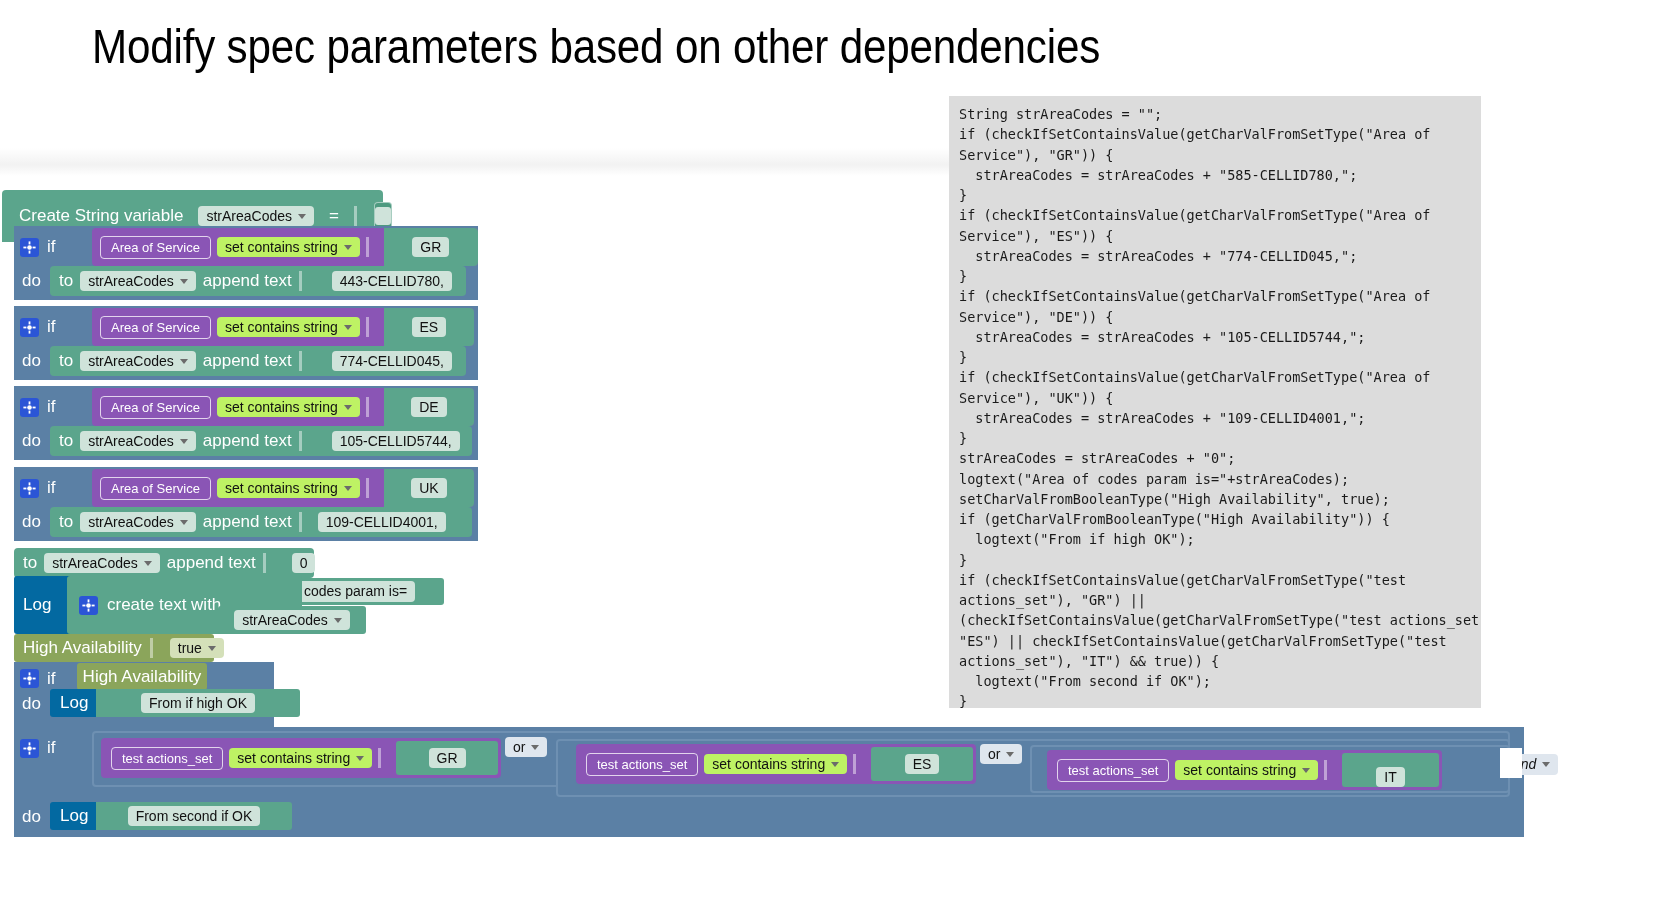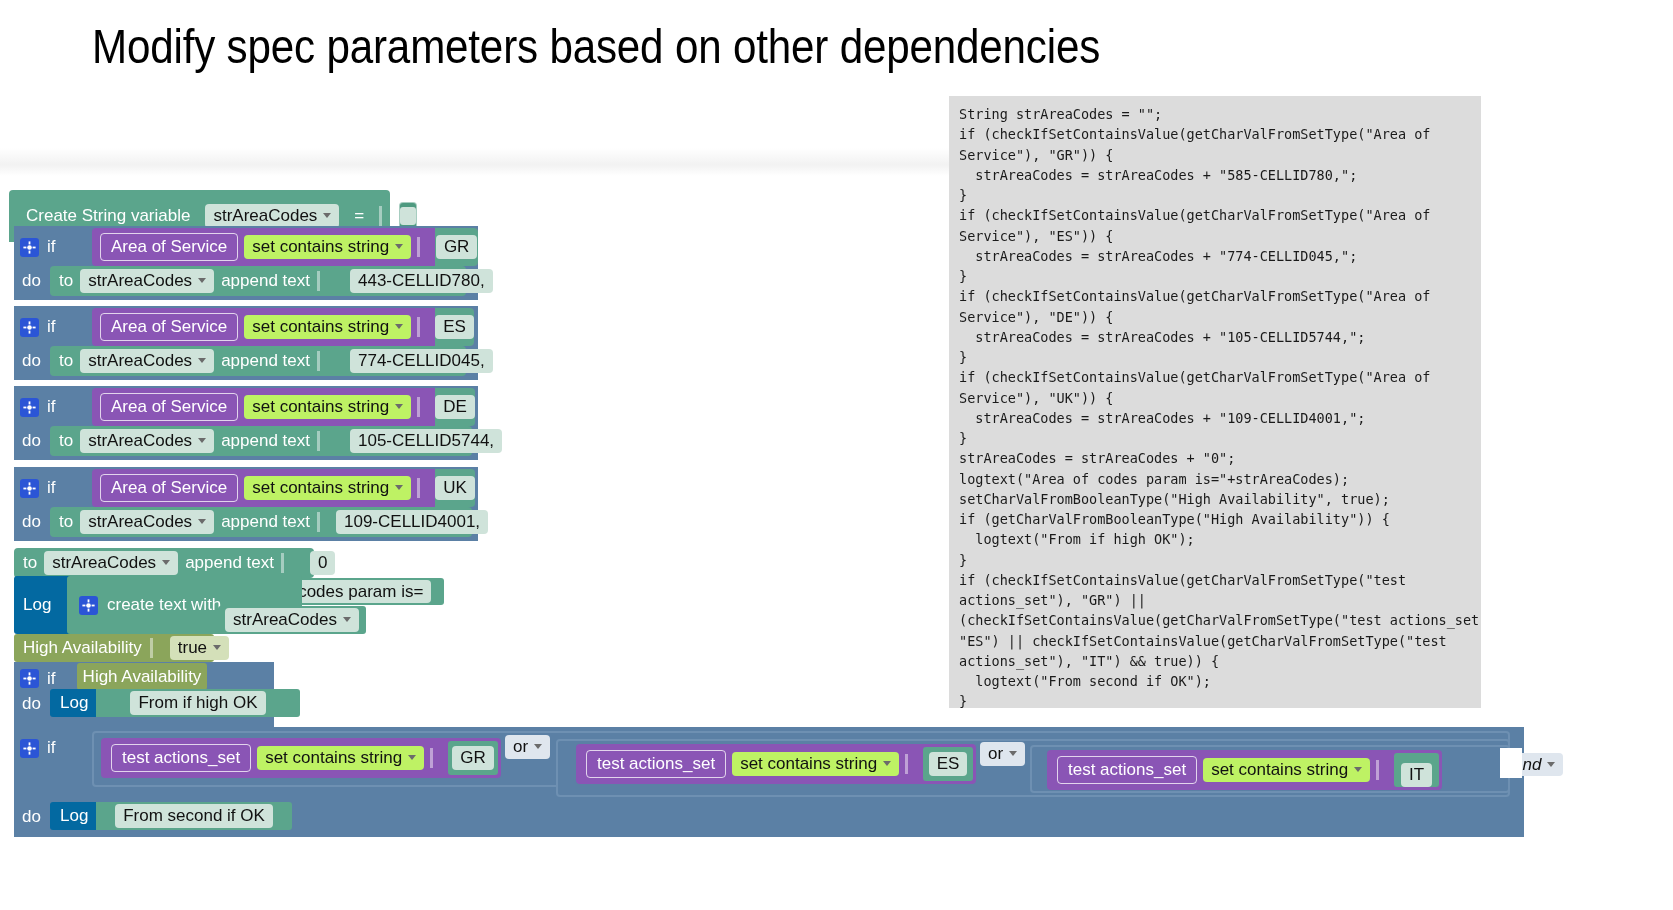--- a/index.html
+++ b/index.html
@@ -74,42 +74,42 @@
   .c-blue   { background: #5b80a5; }
   .c-green  { background: #8ba55b; }
   .c-magenta{ background: #0369a1; }
 
   
   .field {
     background: #cfe3da;
     color: #111;
     border-radius: 4px;
     padding: 2px 8px;
-    font-size: 17px;
+    font-size: 14px;
     display: inline-flex;
     align-items: center;
     gap: 6px;
     line-height: 1.15;
   }
   .field.lilac { background: #bef264; }
   .field.light { background: #dfe6ee; color:#111; }
   .caret {
     width: 0; height: 0;
     border-left: 4px solid transparent;
     border-right: 4px solid transparent;
     border-top: 5px solid #6b6b6b;
     display: inline-block;
   }
   
   .varchip {
     border: 1px solid rgba(255,255,255,0.75);
     border-radius: 4px;
     padding: 3px 10px;
     color: #fff;
-    font-size: 17px;
+    font-size: 13px;
     display: inline-flex;
     align-items: center;
     gap: 7px;
   }
 
   
   .gear {
     width: 19px; height: 19px;
     background: #2b55d6;
     border-radius: 3px;
@@ -171,21 +171,21 @@
     <div class="code-line">actions_set"), "GR") ||</div>
     <div class="code-line">(checkIfSetContainsValue(getCharValFromSetType("test actions_set"),</div>
     <div class="code-line">"ES") || checkIfSetContainsValue(getCharValFromSetType("test</div>
     <div class="code-line">actions_set"), "IT") &amp;&amp; true)) {</div>
     <div class="code-line">  logtext("From second if OK");</div>
     <div class="code-line">}</div>
   </div>
 
 <div id="blocks">
 
-  <div class="blk c-teal" style="left:9px; top:190px; width:381px; height:52px; border-radius:4px 4px 0 0; padding-left:10px; gap:8px;">
+  <div class="blk c-teal" style="left:2px; top:190px; width:381px; height:52px; border-radius:4px 4px 0 0; padding-left:10px; gap:8px;">
     <span class="lbl">Create String variable</span>
     <span class="field">
       <span>strAreaCodes</span>
       <span class="caret"></span>
     </span>
     <span class="lbl">=</span>
     <span class="plug"></span>
     <span style="background:#4e9a80;border:1px solid rgba(255,255,255,.5);border-radius:4px;width:72px;height:26px;display:flex;align-items:center;justify-content:center;">
       <span style="background:#cfe3da;border-radius:3px;width:16px;height:18px;display:block;"></span>
     </span>

